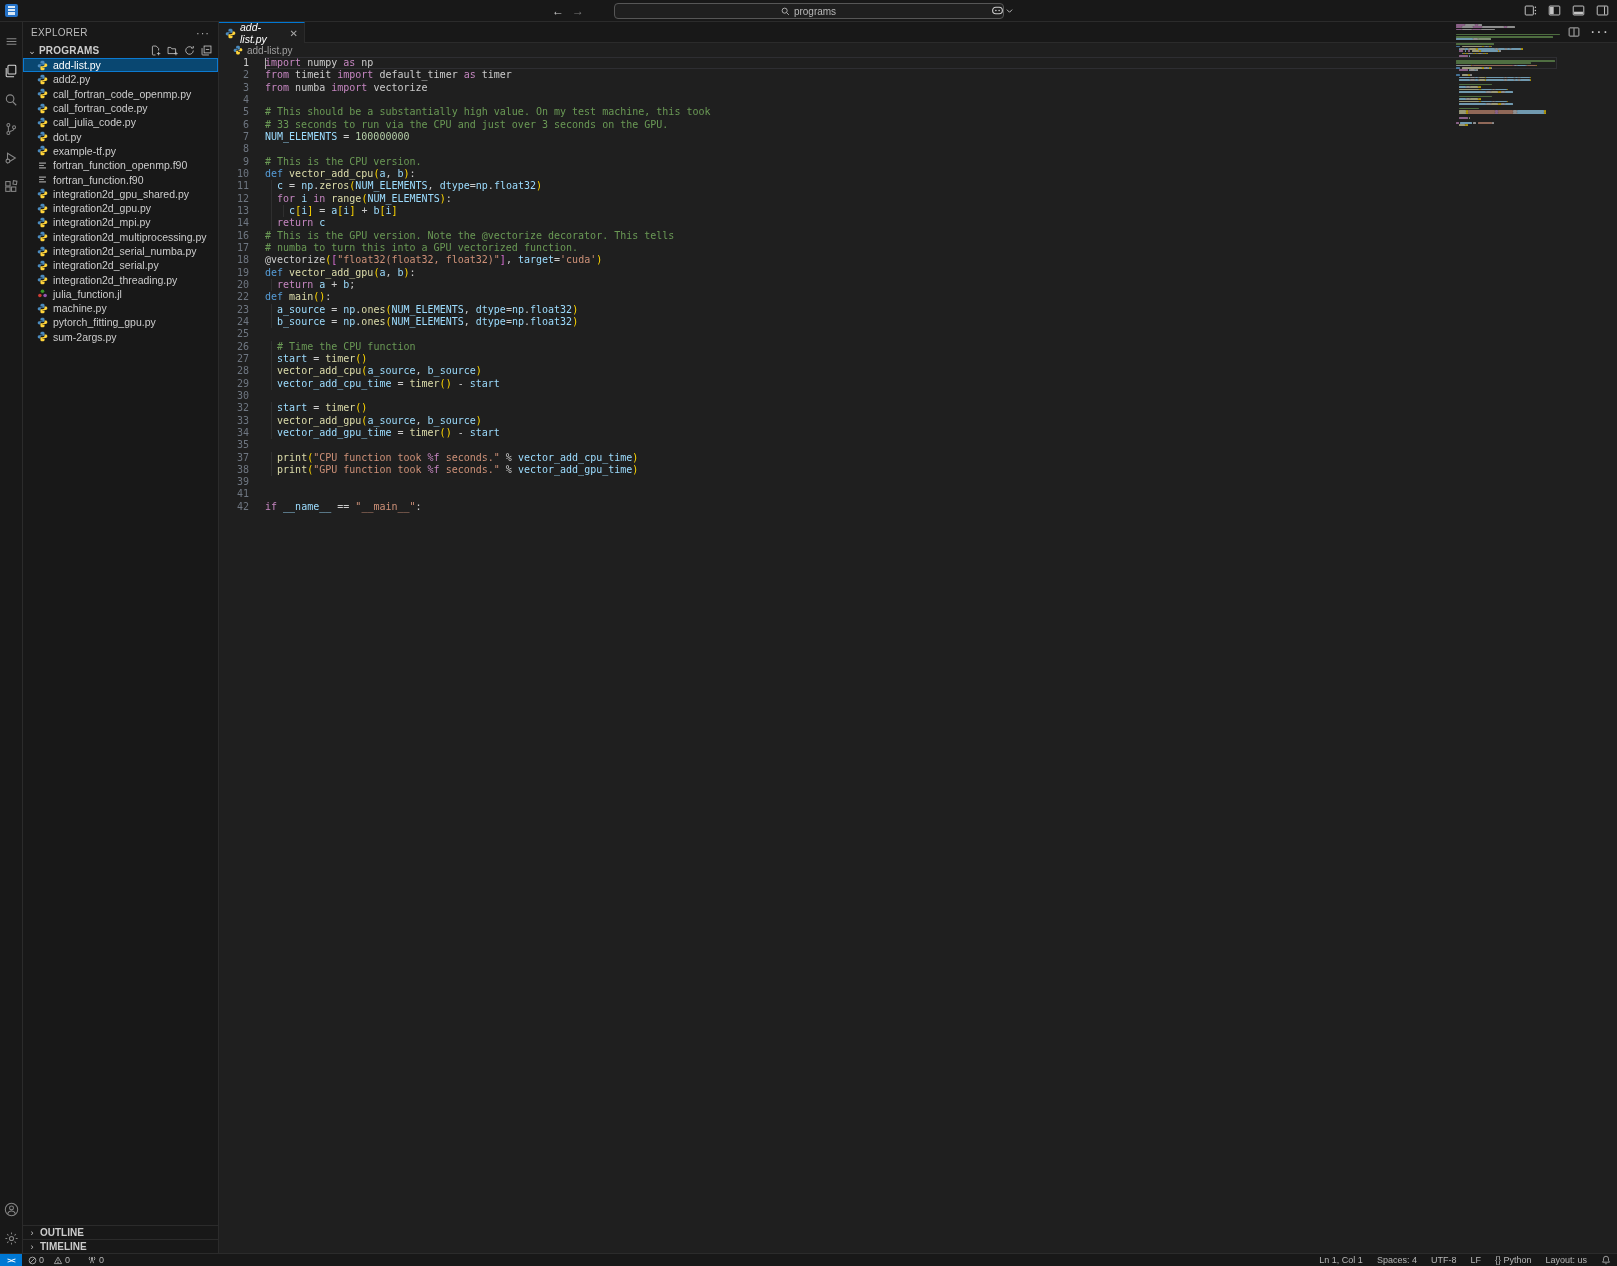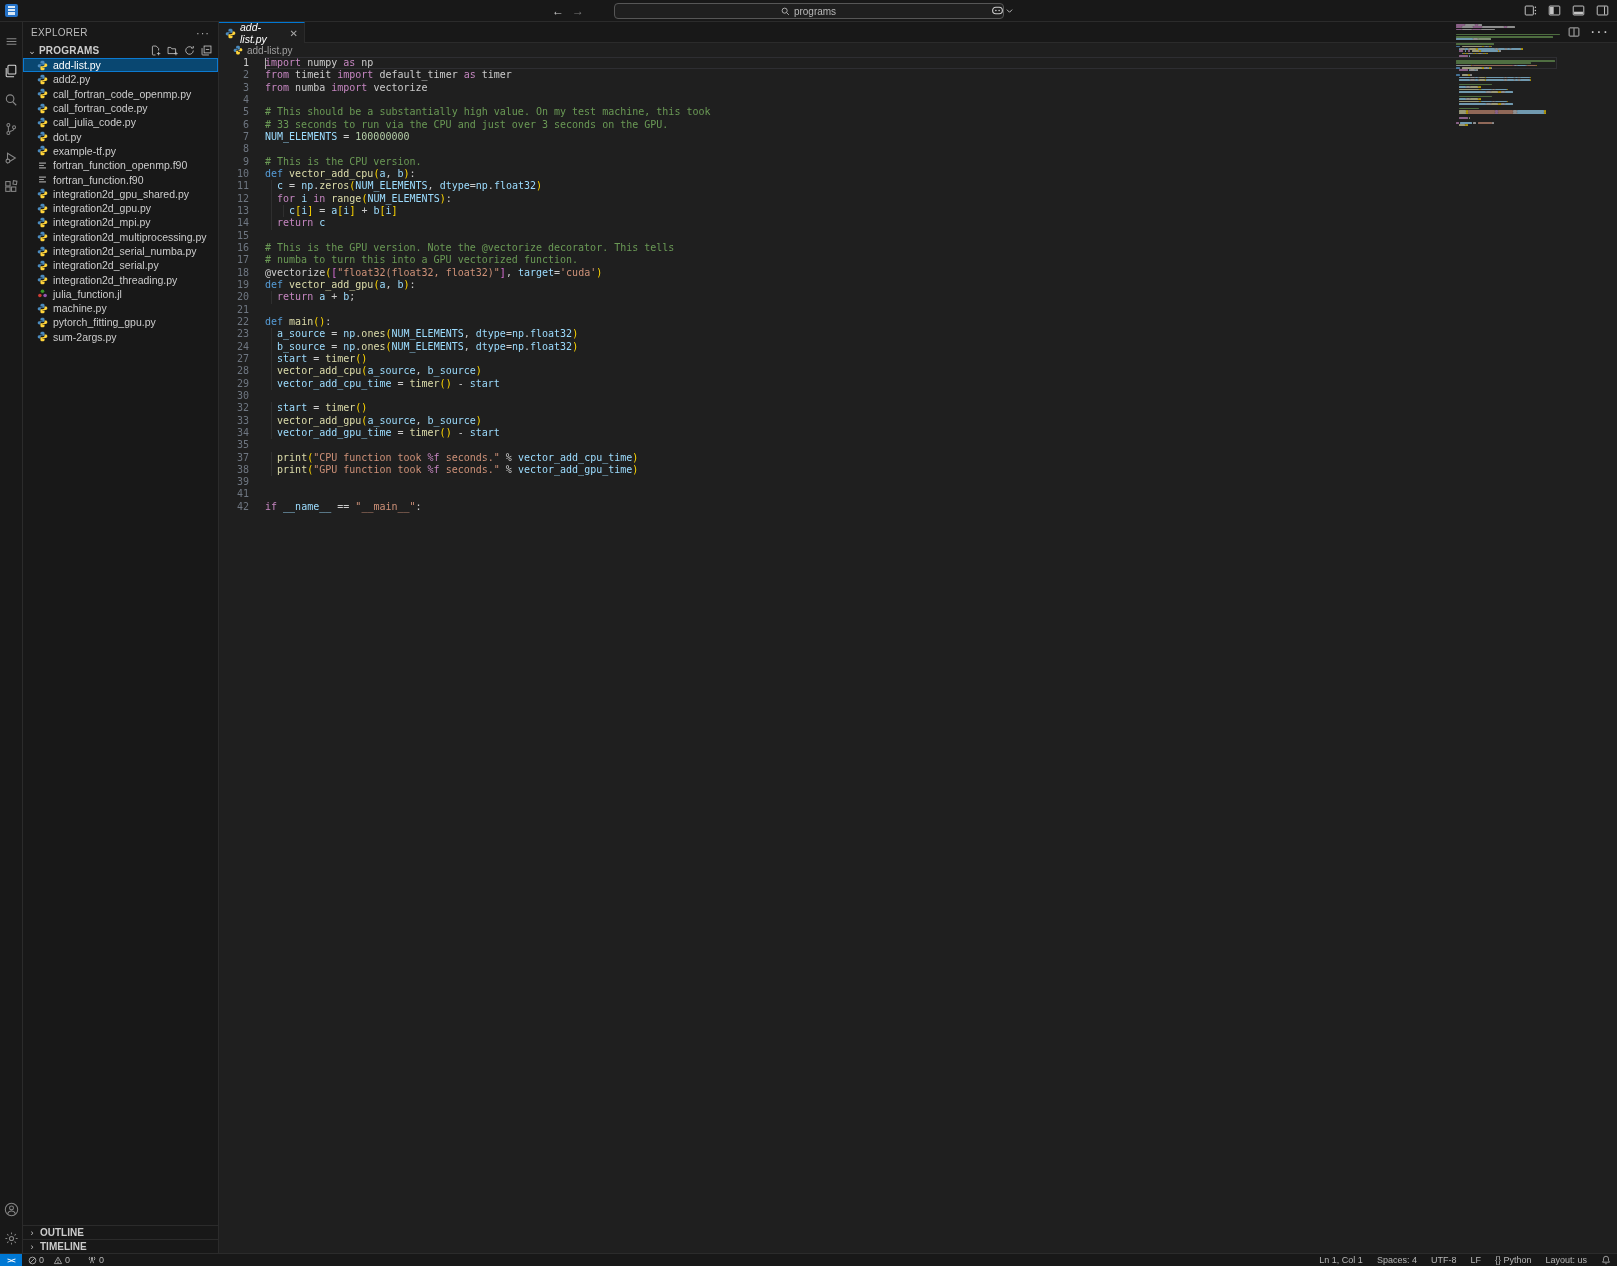--- a/index.html
+++ b/index.html
@@ -407,30 +407,30 @@
         <div class="code-line"><span class="gutter">5</span><span class="code-text"><span style="color: rgb(106, 153, 85);"># This should be a substantially high value. On my test machine, this took</span></span></div>
         <div class="code-line"><span class="gutter">6</span><span class="code-text"><span style="color: rgb(106, 153, 85);"># 33 seconds to run via the CPU and just over 3 seconds on the GPU.</span></span></div>
         <div class="code-line"><span class="gutter">7</span><span class="code-text"><span style="color: rgb(156, 220, 254);">NUM_ELEMENTS</span><span style="color: rgb(204, 204, 204);"> = </span><span style="color: rgb(181, 206, 168);">100000000</span></span></div>
         <div class="code-line"><span class="gutter">8</span><span class="code-text"></span></div>
         <div class="code-line"><span class="gutter">9</span><span class="code-text"><span style="color: rgb(106, 153, 85);"># This is the CPU version.</span></span></div>
         <div class="code-line"><span class="gutter">10</span><span class="code-text"><span style="color: rgb(86, 156, 214);">def</span><span style="color: rgb(204, 204, 204);"> </span><span style="color: rgb(220, 220, 170);">vector_add_cpu</span><span style="color: rgb(255, 215, 0);">(</span><span style="color: rgb(156, 220, 254);">a</span><span style="color: rgb(204, 204, 204);">, </span><span style="color: rgb(156, 220, 254);">b</span><span style="color: rgb(255, 215, 0);">)</span><span style="color: rgb(204, 204, 204);">:</span></span></div>
         <div class="code-line"><span class="gutter">11</span><span class="code-text"><span style="color: rgb(204, 204, 204);">  </span><span style="color: rgb(156, 220, 254);">c</span><span style="color: rgb(204, 204, 204);"> = </span><span style="color: rgb(156, 220, 254);">np</span><span style="color: rgb(204, 204, 204);">.</span><span style="color: rgb(220, 220, 170);">zeros</span><span style="color: rgb(255, 215, 0);">(</span><span style="color: rgb(156, 220, 254);">NUM_ELEMENTS</span><span style="color: rgb(204, 204, 204);">, </span><span style="color: rgb(156, 220, 254);">dtype</span><span style="color: rgb(204, 204, 204);">=</span><span style="color: rgb(156, 220, 254);">np</span><span style="color: rgb(204, 204, 204);">.</span><span style="color: rgb(156, 220, 254);">float32</span><span style="color: rgb(255, 215, 0);">)</span></span><span class="iguide" style="left: 52.02px;"></span></div>
         <div class="code-line"><span class="gutter">12</span><span class="code-text"><span style="color: rgb(204, 204, 204);">  </span><span style="color: rgb(197, 134, 192);">for</span><span style="color: rgb(204, 204, 204);"> </span><span style="color: rgb(156, 220, 254);">i</span><span style="color: rgb(204, 204, 204);"> </span><span style="color: rgb(197, 134, 192);">in</span><span style="color: rgb(204, 204, 204);"> </span><span style="color: rgb(220, 220, 170);">range</span><span style="color: rgb(255, 215, 0);">(</span><span style="color: rgb(156, 220, 254);">NUM_ELEMENTS</span><span style="color: rgb(255, 215, 0);">)</span><span style="color: rgb(204, 204, 204);">:</span></span><span class="iguide" style="left: 52.02px;"></span></div>
         <div class="code-line"><span class="gutter">13</span><span class="code-text"><span style="color: rgb(204, 204, 204);">    </span><span style="color: rgb(156, 220, 254);">c</span><span style="color: rgb(255, 215, 0);">[</span><span style="color: rgb(156, 220, 254);">i</span><span style="color: rgb(255, 215, 0);">]</span><span style="color: rgb(204, 204, 204);"> = </span><span style="color: rgb(156, 220, 254);">a</span><span style="color: rgb(255, 215, 0);">[</span><span style="color: rgb(156, 220, 254);">i</span><span style="color: rgb(255, 215, 0);">]</span><span style="color: rgb(204, 204, 204);"> + </span><span style="color: rgb(156, 220, 254);">b</span><span style="color: rgb(255, 215, 0);">[</span><span style="color: rgb(156, 220, 254);">i</span><span style="color: rgb(255, 215, 0);">]</span></span><span class="iguide" style="left: 52.02px;"></span><span class="iguide" style="left: 64.06px;"></span></div>
         <div class="code-line"><span class="gutter">14</span><span class="code-text"><span style="color: rgb(204, 204, 204);">  </span><span style="color: rgb(197, 134, 192);">return</span><span style="color: rgb(204, 204, 204);"> </span><span style="color: rgb(156, 220, 254);">c</span></span><span class="iguide" style="left: 52.02px;"></span></div>
-        <div class="code-line"><span class="gutter">15</span><span class="code-text"></span></div>
         <div class="code-line"><span class="gutter">16</span><span class="code-text"><span style="color: rgb(106, 153, 85);"># This is the GPU version. Note the @vectorize decorator. This tells</span></span></div>
         <div class="code-line"><span class="gutter">17</span><span class="code-text"><span style="color: rgb(106, 153, 85);"># numba to turn this into a GPU vectorized function.</span></span></div>
         <div class="code-line"><span class="gutter">18</span><span class="code-text"><span style="color: rgb(204, 204, 204);">@vectorize</span><span style="color: rgb(255, 215, 0);">(</span><span style="color: rgb(218, 112, 214);">[</span><span style="color: rgb(206, 145, 120);">"float32(float32, float32)"</span><span style="color: rgb(218, 112, 214);">]</span><span style="color: rgb(204, 204, 204);">, </span><span style="color: rgb(156, 220, 254);">target</span><span style="color: rgb(204, 204, 204);">=</span><span style="color: rgb(206, 145, 120);">'cuda'</span><span style="color: rgb(255, 215, 0);">)</span></span></div>
         <div class="code-line"><span class="gutter">19</span><span class="code-text"><span style="color: rgb(86, 156, 214);">def</span><span style="color: rgb(204, 204, 204);"> </span><span style="color: rgb(220, 220, 170);">vector_add_gpu</span><span style="color: rgb(255, 215, 0);">(</span><span style="color: rgb(156, 220, 254);">a</span><span style="color: rgb(204, 204, 204);">, </span><span style="color: rgb(156, 220, 254);">b</span><span style="color: rgb(255, 215, 0);">)</span><span style="color: rgb(204, 204, 204);">:</span></span></div>
         <div class="code-line"><span class="gutter">20</span><span class="code-text"><span style="color: rgb(204, 204, 204);">  </span><span style="color: rgb(197, 134, 192);">return</span><span style="color: rgb(204, 204, 204);"> </span><span style="color: rgb(156, 220, 254);">a</span><span style="color: rgb(204, 204, 204);"> + </span><span style="color: rgb(156, 220, 254);">b</span><span style="color: rgb(204, 204, 204);">;</span></span><span class="iguide" style="left: 52.02px;"></span></div>
-        <div class="code-line"><span class="gutter">21</span><span class="code-text"></span></div>
         <div class="code-line"><span class="gutter">22</span><span class="code-text"><span style="color: rgb(86, 156, 214);">def</span><span style="color: rgb(204, 204, 204);"> </span><span style="color: rgb(220, 220, 170);">main</span><span style="color: rgb(255, 215, 0);">(</span><span style="color: rgb(255, 215, 0);">)</span><span style="color: rgb(204, 204, 204);">:</span></span></div>
         <div class="code-line"><span class="gutter">23</span><span class="code-text"><span style="color: rgb(204, 204, 204);">  </span><span style="color: rgb(156, 220, 254);">a_source</span><span style="color: rgb(204, 204, 204);"> = </span><span style="color: rgb(156, 220, 254);">np</span><span style="color: rgb(204, 204, 204);">.</span><span style="color: rgb(220, 220, 170);">ones</span><span style="color: rgb(255, 215, 0);">(</span><span style="color: rgb(156, 220, 254);">NUM_ELEMENTS</span><span style="color: rgb(204, 204, 204);">, </span><span style="color: rgb(156, 220, 254);">dtype</span><span style="color: rgb(204, 204, 204);">=</span><span style="color: rgb(156, 220, 254);">np</span><span style="color: rgb(204, 204, 204);">.</span><span style="color: rgb(156, 220, 254);">float32</span><span style="color: rgb(255, 215, 0);">)</span></span><span class="iguide" style="left: 52.02px;"></span></div>
         <div class="code-line"><span class="gutter">24</span><span class="code-text"><span style="color: rgb(204, 204, 204);">  </span><span style="color: rgb(156, 220, 254);">b_source</span><span style="color: rgb(204, 204, 204);"> = </span><span style="color: rgb(156, 220, 254);">np</span><span style="color: rgb(204, 204, 204);">.</span><span style="color: rgb(220, 220, 170);">ones</span><span style="color: rgb(255, 215, 0);">(</span><span style="color: rgb(156, 220, 254);">NUM_ELEMENTS</span><span style="color: rgb(204, 204, 204);">, </span><span style="color: rgb(156, 220, 254);">dtype</span><span style="color: rgb(204, 204, 204);">=</span><span style="color: rgb(156, 220, 254);">np</span><span style="color: rgb(204, 204, 204);">.</span><span style="color: rgb(156, 220, 254);">float32</span><span style="color: rgb(255, 215, 0);">)</span></span><span class="iguide" style="left: 52.02px;"></span></div>
+        <div class="code-line"><span class="gutter">25</span><span class="code-text"></span></div>
+        <div class="code-line"><span class="gutter">26</span><span class="code-text"><span style="color: rgb(204, 204, 204);">  </span><span style="color: rgb(106, 153, 85);"># Time the CPU function</span></span><span class="iguide" style="left: 52.02px;"></span></div>
         <div class="code-line"><span class="gutter">27</span><span class="code-text"><span style="color: rgb(204, 204, 204);">  </span><span style="color: rgb(156, 220, 254);">start</span><span style="color: rgb(204, 204, 204);"> = </span><span style="color: rgb(220, 220, 170);">timer</span><span style="color: rgb(255, 215, 0);">(</span><span style="color: rgb(255, 215, 0);">)</span></span><span class="iguide" style="left: 52.02px;"></span></div>
         <div class="code-line"><span class="gutter">28</span><span class="code-text"><span style="color: rgb(204, 204, 204);">  </span><span style="color: rgb(220, 220, 170);">vector_add_cpu</span><span style="color: rgb(255, 215, 0);">(</span><span style="color: rgb(156, 220, 254);">a_source</span><span style="color: rgb(204, 204, 204);">, </span><span style="color: rgb(156, 220, 254);">b_source</span><span style="color: rgb(255, 215, 0);">)</span></span><span class="iguide" style="left: 52.02px;"></span></div>
         <div class="code-line"><span class="gutter">29</span><span class="code-text"><span style="color: rgb(204, 204, 204);">  </span><span style="color: rgb(156, 220, 254);">vector_add_cpu_time</span><span style="color: rgb(204, 204, 204);"> = </span><span style="color: rgb(220, 220, 170);">timer</span><span style="color: rgb(255, 215, 0);">(</span><span style="color: rgb(255, 215, 0);">)</span><span style="color: rgb(204, 204, 204);"> - </span><span style="color: rgb(156, 220, 254);">start</span></span><span class="iguide" style="left: 52.02px;"></span></div>
         <div class="code-line"><span class="gutter">30</span><span class="code-text"></span></div>
         <div class="code-line"><span class="gutter">32</span><span class="code-text"><span style="color: rgb(204, 204, 204);">  </span><span style="color: rgb(156, 220, 254);">start</span><span style="color: rgb(204, 204, 204);"> = </span><span style="color: rgb(220, 220, 170);">timer</span><span style="color: rgb(255, 215, 0);">(</span><span style="color: rgb(255, 215, 0);">)</span></span><span class="iguide" style="left: 52.02px;"></span></div>
         <div class="code-line"><span class="gutter">33</span><span class="code-text"><span style="color: rgb(204, 204, 204);">  </span><span style="color: rgb(220, 220, 170);">vector_add_gpu</span><span style="color: rgb(255, 215, 0);">(</span><span style="color: rgb(156, 220, 254);">a_source</span><span style="color: rgb(204, 204, 204);">, </span><span style="color: rgb(156, 220, 254);">b_source</span><span style="color: rgb(255, 215, 0);">)</span></span><span class="iguide" style="left: 52.02px;"></span></div>
         <div class="code-line"><span class="gutter">34</span><span class="code-text"><span style="color: rgb(204, 204, 204);">  </span><span style="color: rgb(156, 220, 254);">vector_add_gpu_time</span><span style="color: rgb(204, 204, 204);"> = </span><span style="color: rgb(220, 220, 170);">timer</span><span style="color: rgb(255, 215, 0);">(</span><span style="color: rgb(255, 215, 0);">)</span><span style="color: rgb(204, 204, 204);"> - </span><span style="color: rgb(156, 220, 254);">start</span></span><span class="iguide" style="left: 52.02px;"></span></div>
         <div class="code-line"><span class="gutter">35</span><span class="code-text"></span></div>
         <div class="code-line"><span class="gutter">37</span><span class="code-text"><span style="color: rgb(204, 204, 204);">  </span><span style="color: rgb(220, 220, 170);">print</span><span style="color: rgb(255, 215, 0);">(</span><span style="color: rgb(206, 145, 120);">"CPU function took </span><span style="color: rgb(197, 134, 192);">%f</span><span style="color: rgb(206, 145, 120);"> seconds."</span><span style="color: rgb(204, 204, 204);"> % </span><span style="color: rgb(156, 220, 254);">vector_add_cpu_time</span><span style="color: rgb(255, 215, 0);">)</span></span><span class="iguide" style="left: 52.02px;"></span></div>
         <div class="code-line"><span class="gutter">38</span><span class="code-text"><span style="color: rgb(204, 204, 204);">  </span><span style="color: rgb(220, 220, 170);">print</span><span style="color: rgb(255, 215, 0);">(</span><span style="color: rgb(206, 145, 120);">"GPU function took </span><span style="color: rgb(197, 134, 192);">%f</span><span style="color: rgb(206, 145, 120);"> seconds."</span><span style="color: rgb(204, 204, 204);"> % </span><span style="color: rgb(156, 220, 254);">vector_add_gpu_time</span><span style="color: rgb(255, 215, 0);">)</span></span><span class="iguide" style="left: 52.02px;"></span></div>

